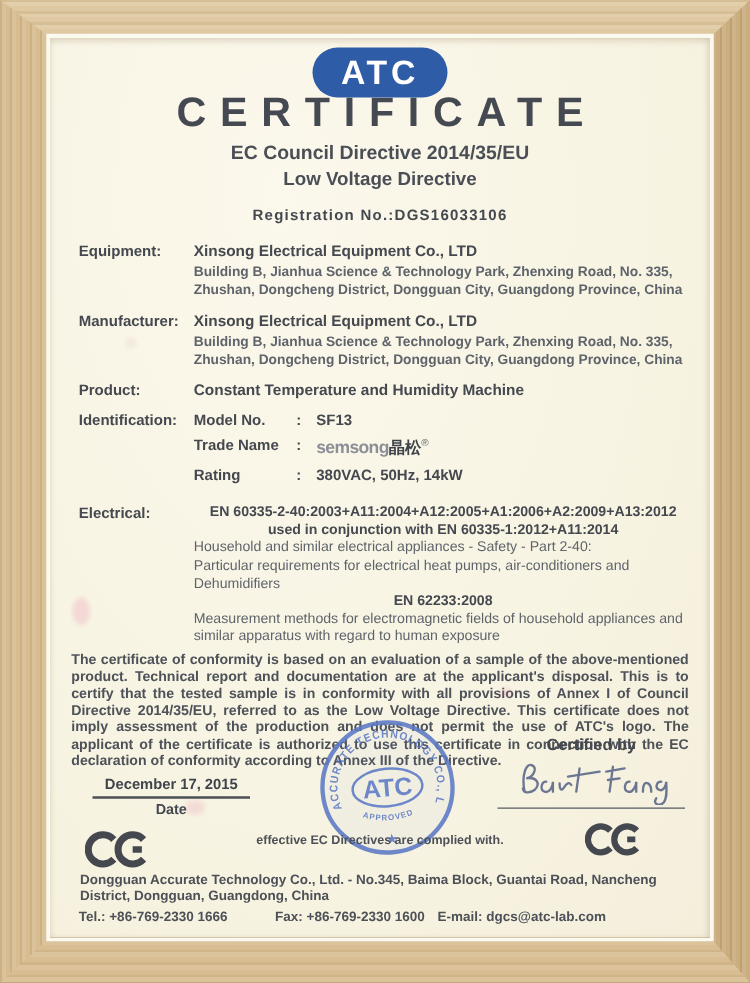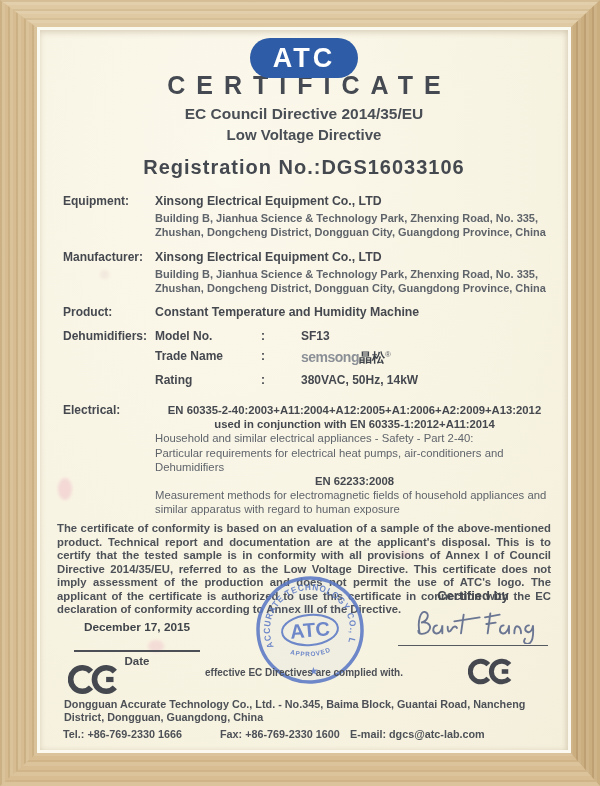--- a/index.html
+++ b/index.html
@@ -22,36 +22,36 @@
 
   
   .paper { position:absolute; left:0; top:0; width:528px; height:720px;
     background:radial-gradient(ellipse at 35% 18%, #fbf8ec 0%, #f8f4e3 55%, #f4efdb 100%);
     box-shadow:0 0 0 3px rgba(253,253,246,.95), inset 0 3px 6px rgba(120,90,50,.18), inset -2px 0 5px rgba(120,90,50,.10);
     color:#4a4f56; }
   .speck { position:absolute; border-radius:50%; filter:blur(1.5px); pointer-events:none; }
   .logo-pill { position:relative; z-index:2; margin:8px auto 0; width:108px; height:40px; border-radius:20px;
     background:#2e5ca6; color:#fff; font-weight:bold; font-size:27px; letter-spacing:3px;
     display:flex; align-items:center; justify-content:center; }
-  .cert-title { position:relative; z-index:1; margin-top:-7px; font-size:25px; font-weight:bold;
+  .cert-title { position:relative; z-index:1; margin-top:-7px; font-size:33px; font-weight:bold;
     letter-spacing:11px; padding-left:11px; color:#454a52; text-align:center; }
   .sub1 { margin-top:4px; font-size:15px; font-weight:bold; text-align:center; color:#4a4f56; }
   .sub2 { margin-top:5px; font-size:15.5px; font-weight:bold; text-align:center; color:#4a4f56; }
   .sub3 { margin-top:3px; font-size:15px; font-weight:bold; text-align:center; color:#4a4f56; }
-  .registration { margin-top:13px; font-size:20px; font-weight:bold; letter-spacing:1px; text-align:center; color:#44484f; }
+  .registration { margin-top:13px; font-size:12px; font-weight:bold; letter-spacing:1px; text-align:center; color:#44484f; }
 
   .row { display:flex; padding:0 14px 0 23px; }
   .row-label { width:92px; flex:none; font-size:12px; font-weight:bold; color:#45494f; }
   .row-value { flex:1; }
   .party-name { font-size:12.3px; font-weight:bold; color:#45494f; }
   .party-addr { margin-top:3px; font-size:11px; line-height:1.3; color:#5f646b;font-weight:bold; }
   .mt-applicant { margin-top:15px; }
   .mt-block { margin-top:10px; }
 
-  .ident-row { display:flex; font-size:12px; margin-bottom:6px;gap:24px; }
+  .ident-row { display:flex; font-size:12px; margin-bottom:6px; }
   .ident-key { width:82px; flex:none; font-weight:bold; color:#45494f; }
   .ident-sep { width:16px; flex:none; font-weight:bold; color:#45494f; }
   .ident-val { font-weight:bold; color:#45494f; }
   .brand { font-size:14px; font-weight:bold; color:#8b9097; letter-spacing:-0.5px; }
   .brand-cjk { font-size:13px; font-weight:bold; color:#3e434a; }
   .brand-reg { font-size:8px; vertical-align:super; color:#5f646b; }
 
   .std-line { font-size:11.3px; line-height:1.25; color:#5f646b; }
   .std-bold { font-weight:bold; color:#45494f;text-align:center; }
 
@@ -62,21 +62,21 @@
   .bottom { position:absolute; left:0; top:540px; width:528px; height:180px; }
   .certified { position:absolute; left:358px; top:18px; width:150px; text-align:center; }
   .certified-label { font-size:13px; font-weight:bold; color:#45494f; }
   .sig-svg { margin-top:1px; }
   .sig-line { border-bottom:1.5px solid #555a61; margin-top:-3px; }
 
   .stamp-wrap { position:absolute; left:214px; top:4px; width:112px; height:112px;
     transform:rotate(-5deg); opacity:.88; }
 
   .date-block { position:absolute; left:34px; top:50px; width:126px; text-align:center; }
-  .date-value { font-size:11.8px; font-weight:bold; color:#3f444b; border-bottom:2px solid #4c5056; padding-bottom:16px; }
+  .date-value { font-size:11.8px; font-weight:bold; color:#3f444b; border-bottom:2px solid #4c5056; padding-bottom:3px; }
   .date-label { margin-top:3px; font-size:11.5px; font-weight:bold; color:#45494f; }
 
   .ce-left  { position:absolute; left:28px;  top:92px; width:52px; height:35px; }
   .ce-right { position:absolute; left:428px; top:86px; width:46px; height:31px; }
   .ce-note { position:absolute; left:114px; top:96px; width:300px; text-align:center;
     font-size:10px; font-weight:bold; line-height:1.3; color:#4d5157; }
   .footer-addr { position:absolute; left:24px; top:128px; width:478px;
     font-size:10.8px; font-weight:bold; line-height:1.25; color:#4d5157; }
   .contact { position:absolute; top:158px; font-size:10.8px; font-weight:bold; color:#4d5157; }
   .contact-tel { left:23px; } .contact-fax { left:180px; } .contact-email { left:310px; }
@@ -120,21 +120,21 @@
         <div class="party-addr">Building B, Jianhua Science &amp; Technology Park, Zhenxing Road, No. 335, Zhushan, Dongcheng District, Dongguan City, Guangdong Province, China</div>
       </div>
     </div>
 
     <div class="row mt-block">
       <div class="row-label">Product:</div>
       <div class="row-value party-name">Constant Temperature and Humidity Machine</div>
     </div>
 
     <div class="row mt-block">
-      <div class="row-label">Dehumidifiers:</div>
+      <div class="row-label">Identification:</div>
       <div class="row-value">
         <div class="ident-row">
           <span class="ident-key">Model No.</span>
           <span class="ident-sep">:</span>
           <span class="ident-val">SF13</span>
         </div>
         <div class="ident-row">
           <span class="ident-key">Trade Name</span>
           <span class="ident-sep">:</span>
           <span>

